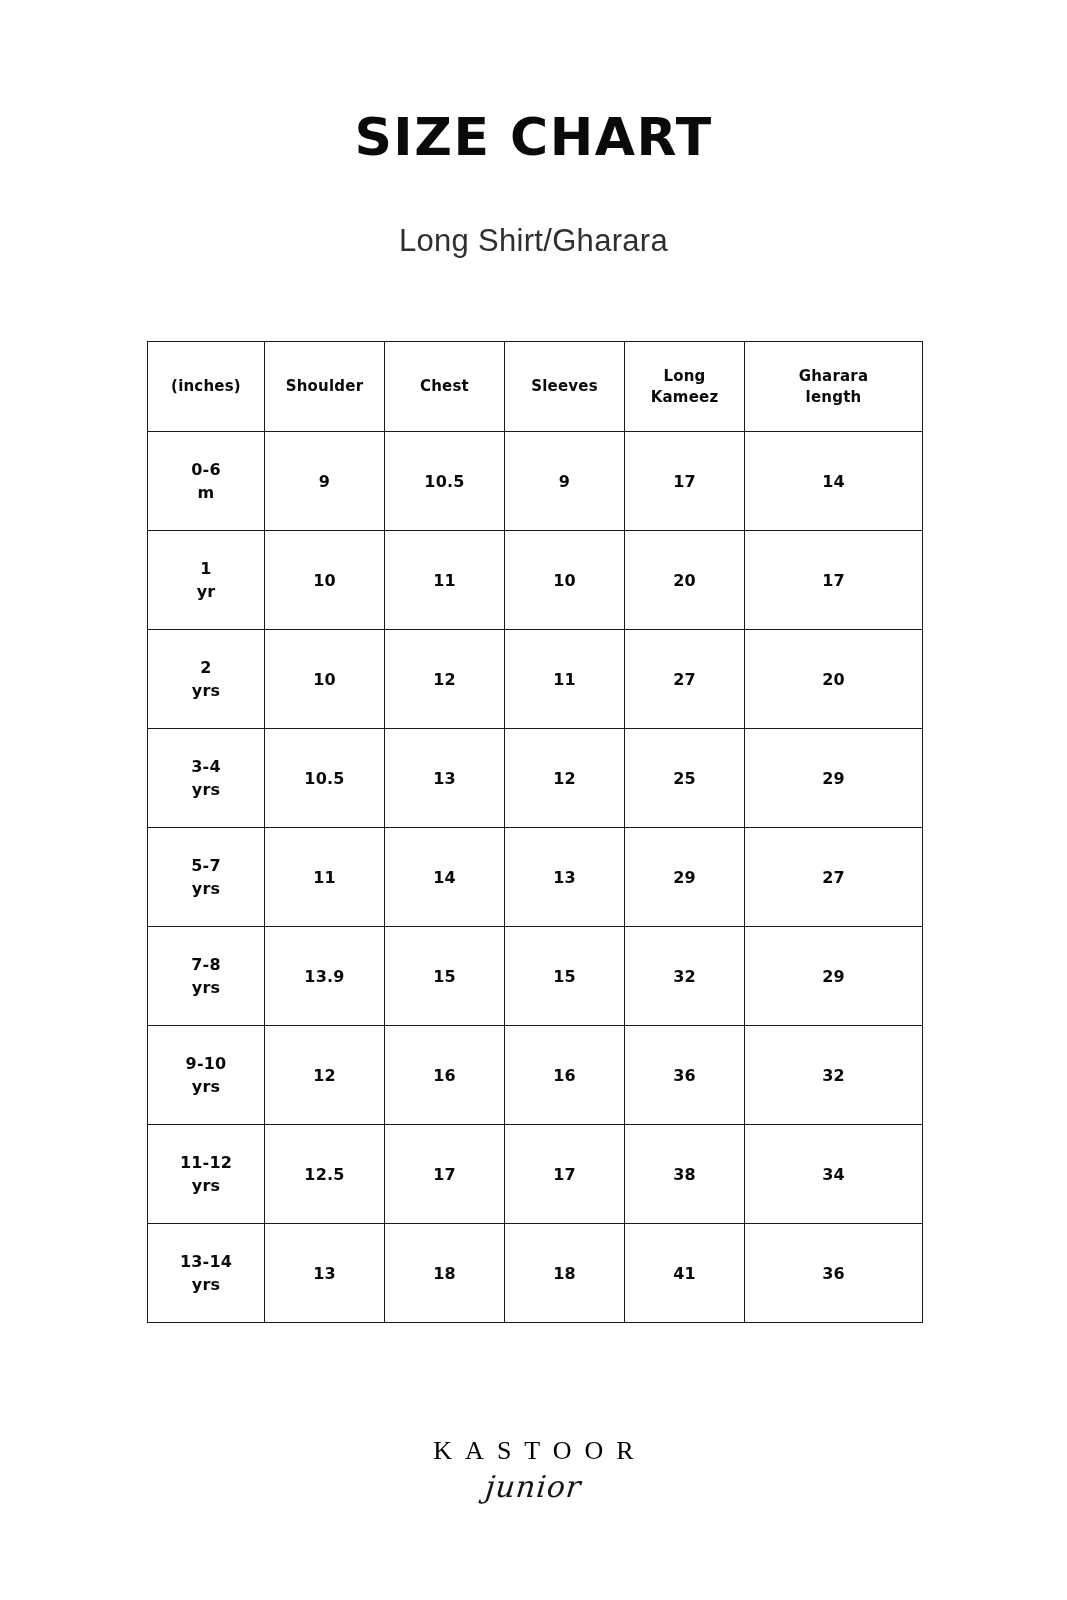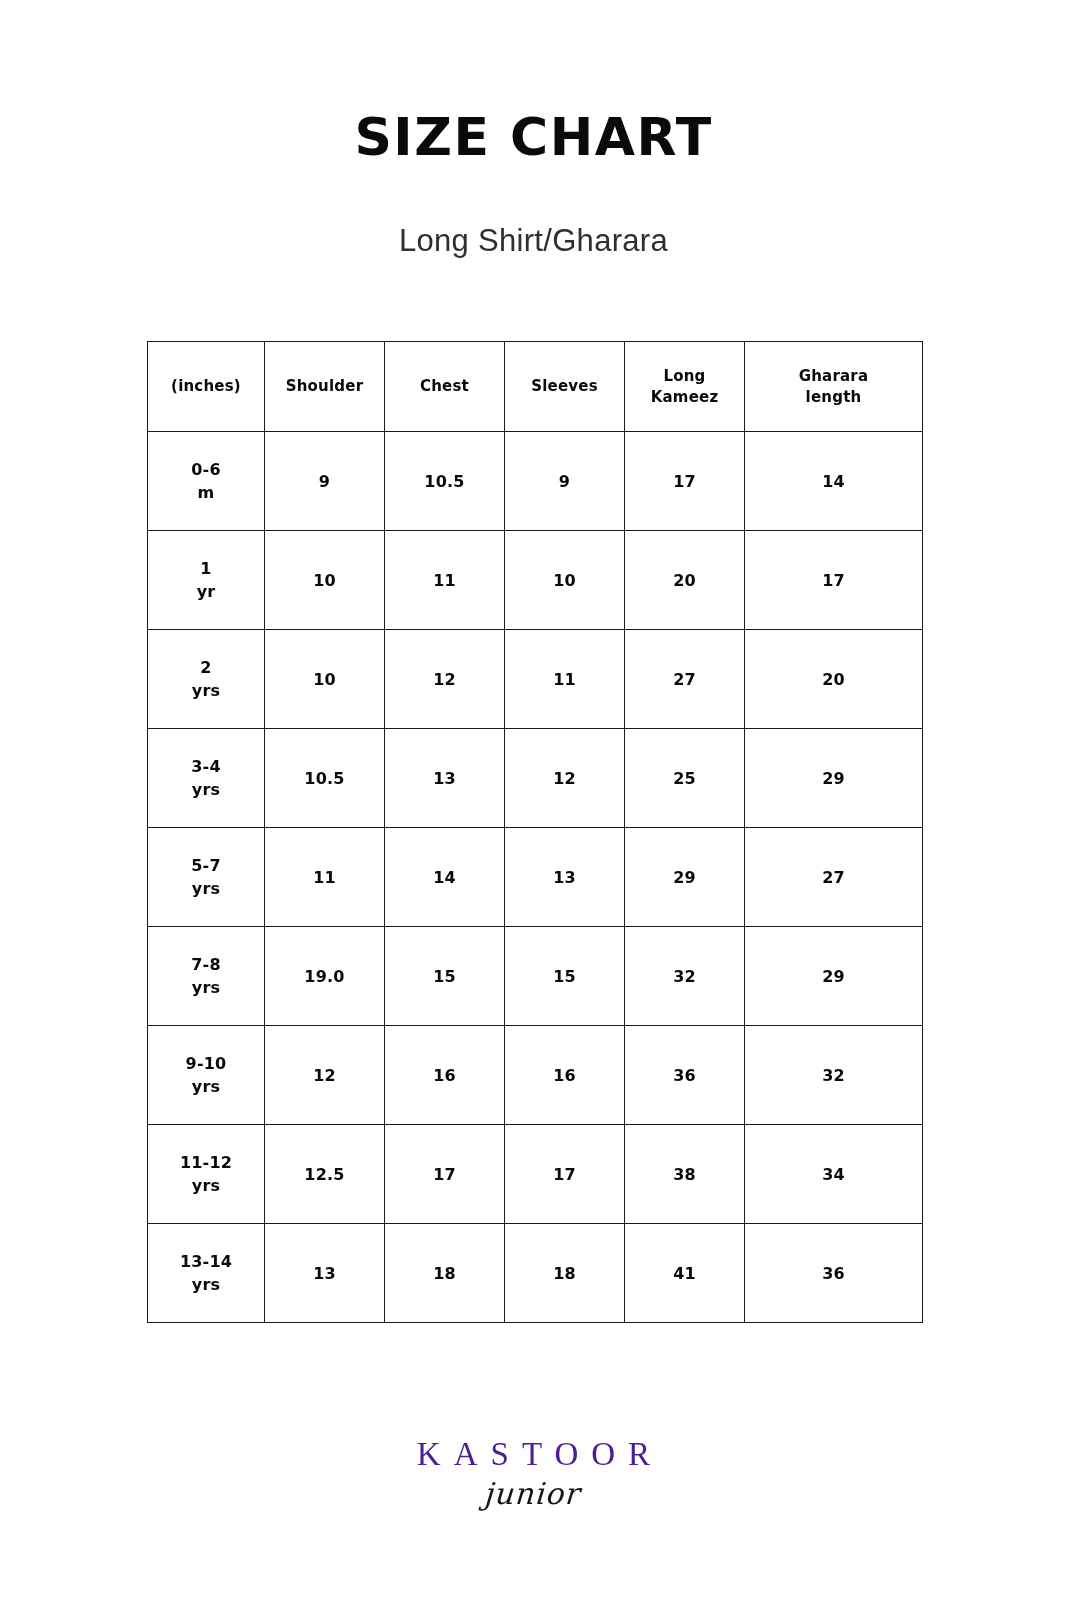--- a/index.html
+++ b/index.html
@@ -95,24 +95,24 @@
   
   .footer {
     position: absolute;
     left: 0;
     top: 1438px;
     width: 1067px;
     text-align: center;
   }
   .brand {
     font-family: "Liberation Serif", serif;
-    font-size: 33px;
+    font-size: 26px;
     font-weight: 400;
     letter-spacing: 13px;
-    color: #4c1d95;
+    color: #000000;
     line-height: 1;
     padding-left: 13px;
   }
   .brand-sub {
     font-family: "DejaVu Serif", serif;
     font-style: italic;
     font-size: 30px;
     font-weight: 400;
     color: #151515;
     letter-spacing: 1px;
@@ -219,21 +219,21 @@
             <td>14</td>
             <td>13</td>
             <td>29</td>
             <td>27</td>
           </tr>
           <tr>
             <td class="size-cell">
               <span class="hdr-line">7-8</span>
               <span class="hdr-line">yrs</span>
             </td>
-            <td>19.0</td>
+            <td>13.9</td>
             <td>15</td>
             <td>15</td>
             <td>32</td>
             <td>29</td>
           </tr>
           <tr>
             <td class="size-cell">
               <span class="hdr-line">9-10</span>
               <span class="hdr-line">yrs</span>
             </td>

